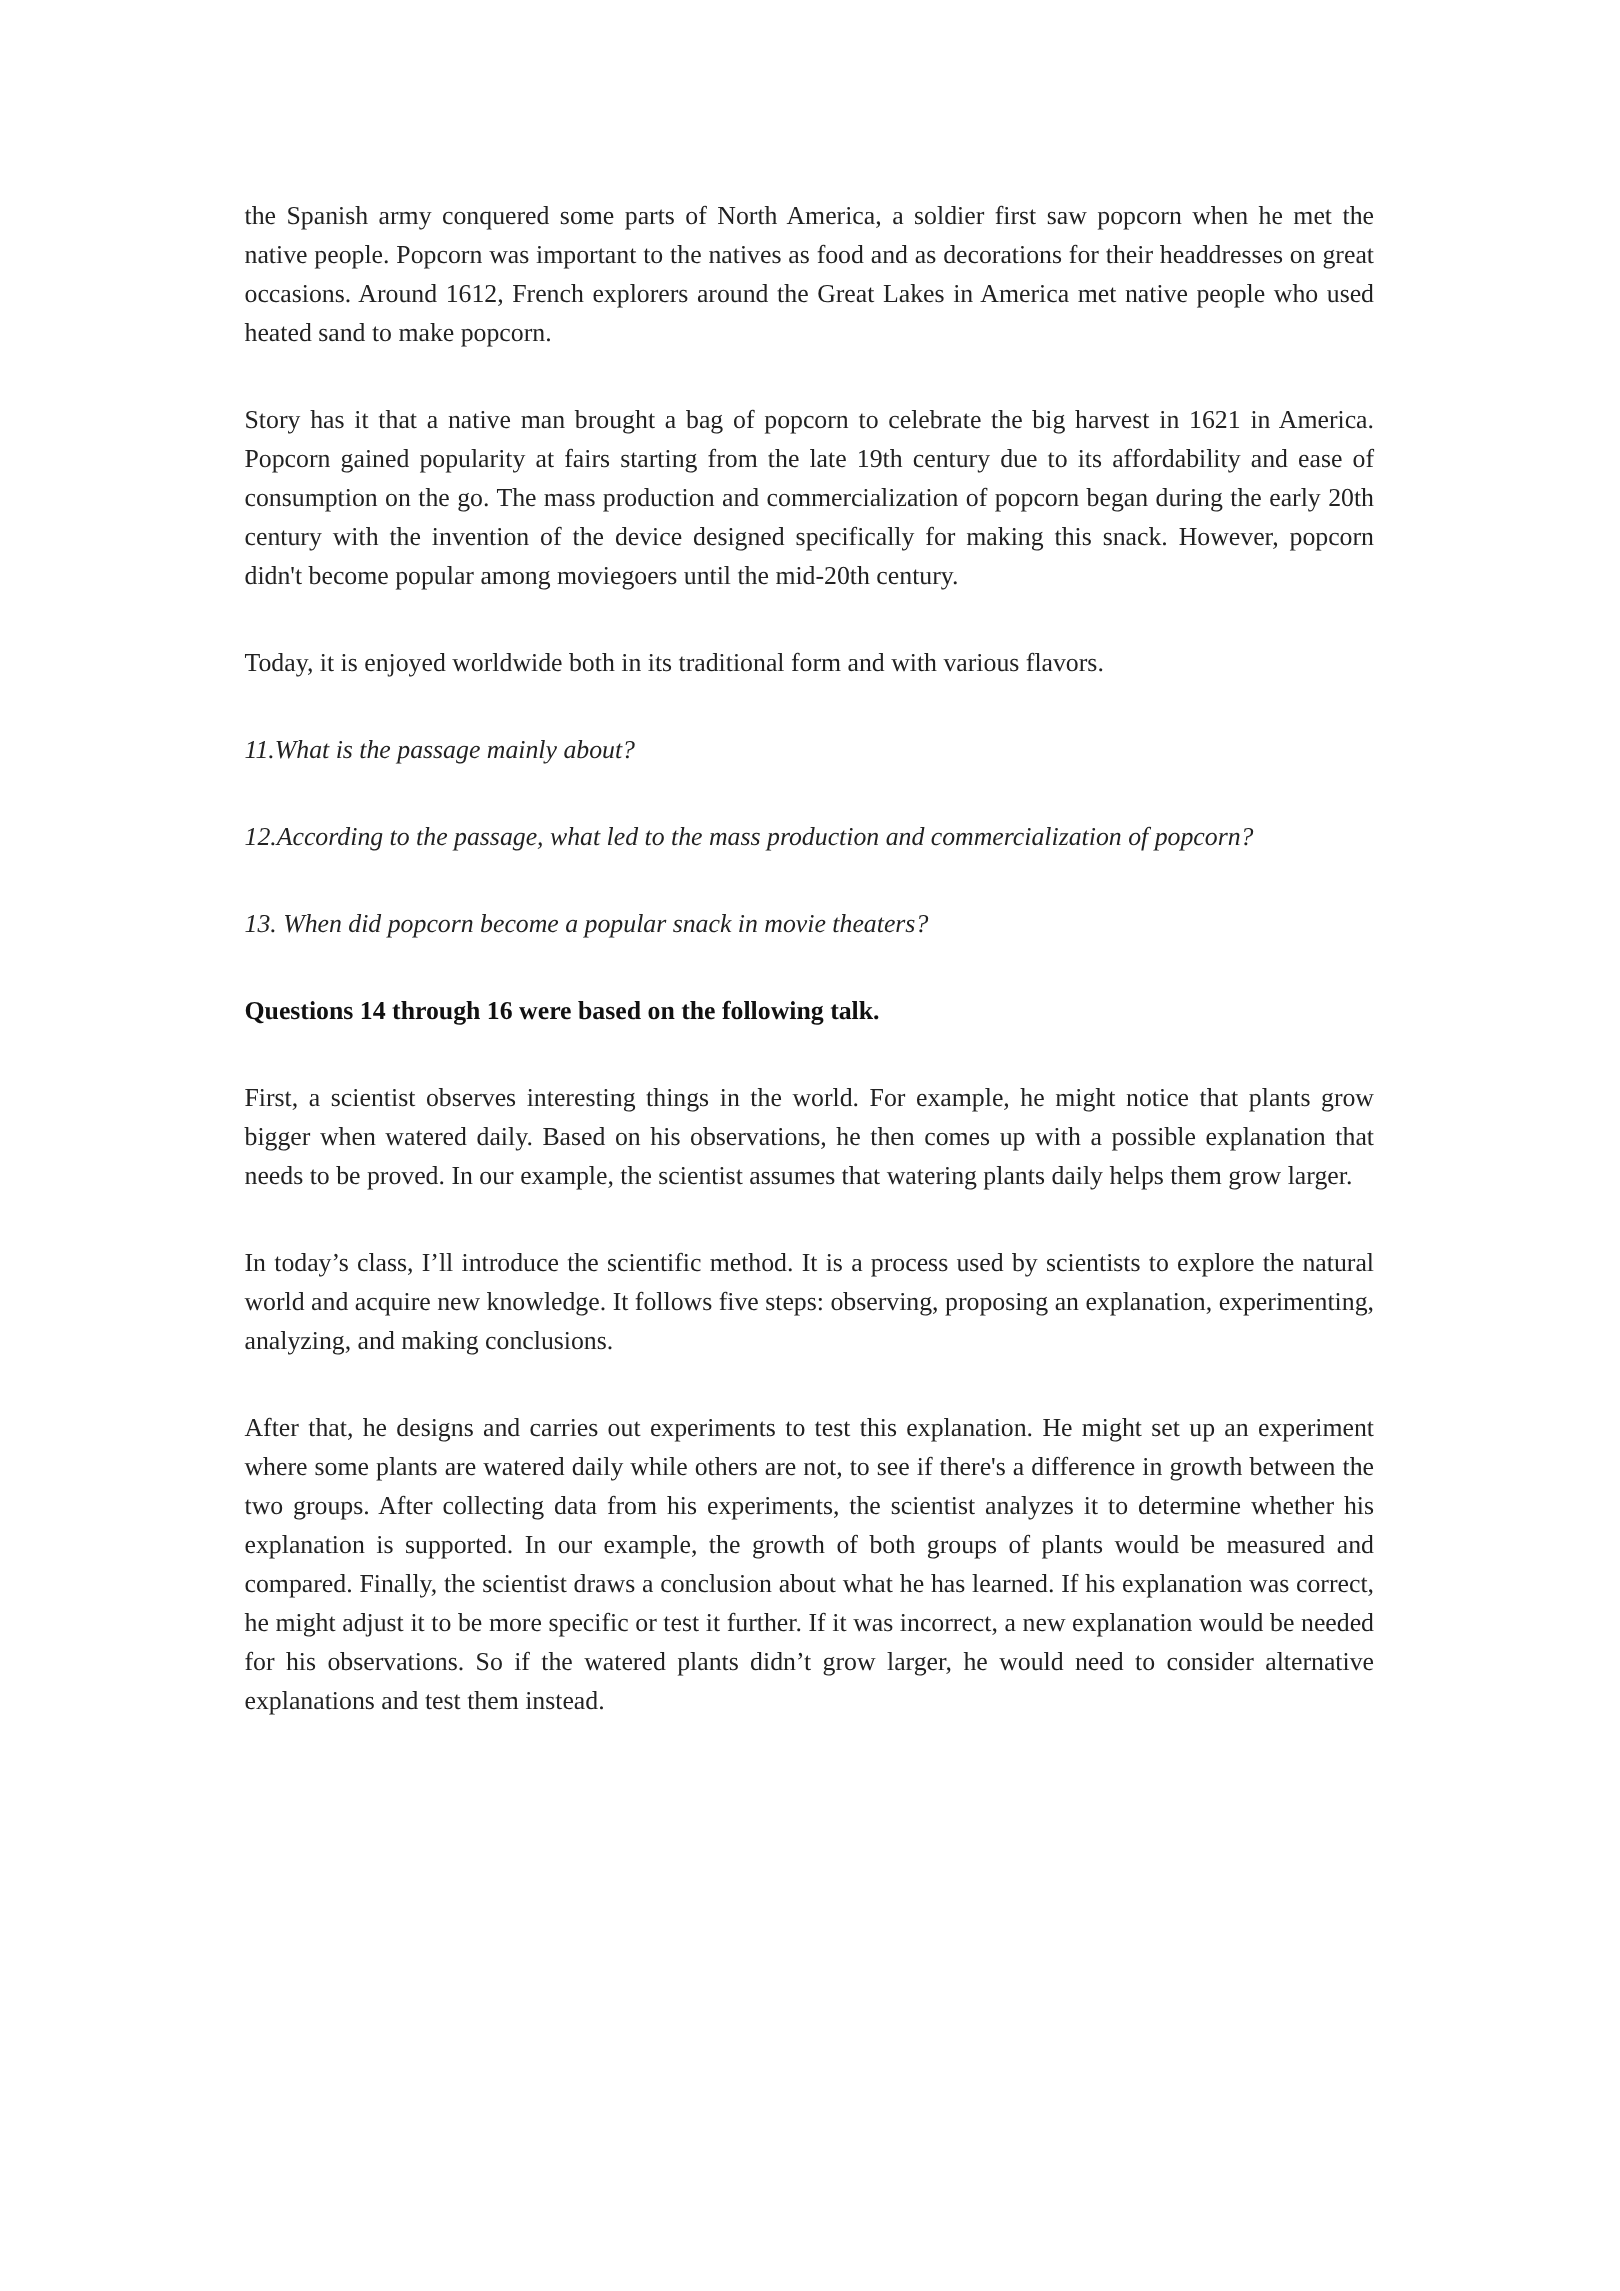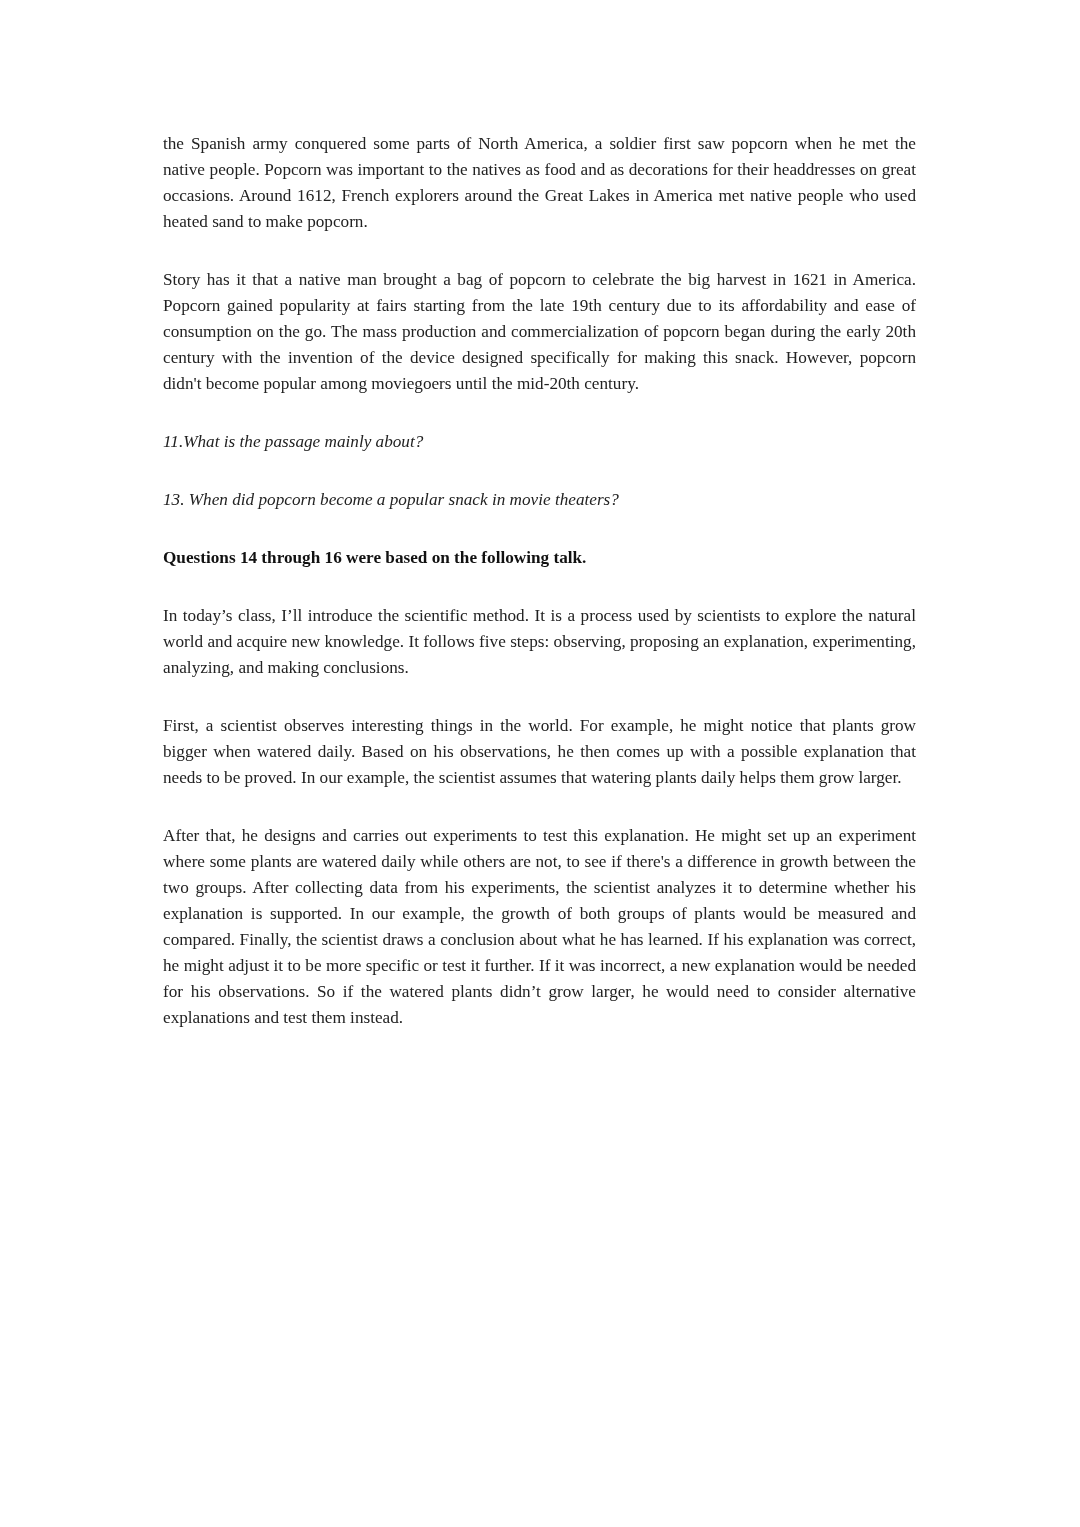--- a/index.html
+++ b/index.html
@@ -40,23 +40,25 @@
       color: #111111;
     }
   </style>
 </head>
 <body>
 
 <div class="page">
 
   <p class="para">the Spanish army conquered some parts of North America, a soldier first saw popcorn when he met the native people. Popcorn was important to the natives as food and as decorations for their headdresses on great occasions. Around 1612, French explorers around the Great Lakes in America met native people who used heated sand to make popcorn.</p>
   <p class="para">Story has it that a native man brought a bag of popcorn to celebrate the big harvest in 1621 in America. Popcorn gained popularity at fairs starting from the late 19th century due to its affordability and ease of consumption on the go. The mass production and commercialization of popcorn began during the early 20th century with the invention of the device designed specifically for making this snack. However, popcorn didn't become popular among moviegoers until the mid-20th century.</p>
+  <p class="para">Today, it is enjoyed worldwide both in its traditional form and with various flavors.</p>
 
   <p class="question">11.What is the passage mainly about?</p>
+  <p class="question">12.According to the passage, what led to the mass production and commercialization of popcorn?</p>
   <p class="question">13. When did popcorn become a popular snack in movie theaters?</p>
 
   <p class="section-heading">Questions 14 through 16 were based on the following talk.</p>
 
+  <p class="para">First, a scientist observes interesting things in the world. For example, he might notice that plants grow bigger when watered daily. Based on his observations, he then comes up with a possible explanation that needs to be proved. In our example, the scientist assumes that watering plants daily helps them grow larger.</p>
   <p class="para">In today’s class, I’ll introduce the scientific method. It is a process used by scientists to explore the natural world and acquire new knowledge. It follows five steps: observing, proposing an explanation, experimenting, analyzing, and making conclusions.</p>
-  <p class="para">First, a scientist observes interesting things in the world. For example, he might notice that plants grow bigger when watered daily. Based on his observations, he then comes up with a possible explanation that needs to be proved. In our example, the scientist assumes that watering plants daily helps them grow larger.</p>
   <p class="para">After that, he designs and carries out experiments to test this explanation. He might set up an experiment where some plants are watered daily while others are not, to see if there's a difference in growth between the two groups. After collecting data from his experiments, the scientist analyzes it to determine whether his explanation is supported. In our example, the growth of both groups of plants would be measured and compared. Finally, the scientist draws a conclusion about what he has learned. If his explanation was correct, he might adjust it to be more specific or test it further. If it was incorrect, a new explanation would be needed for his observations. So if the watered plants didn’t grow larger, he would need to consider alternative explanations and test them instead.</p>
 
 </div>
 
 </body></html>

